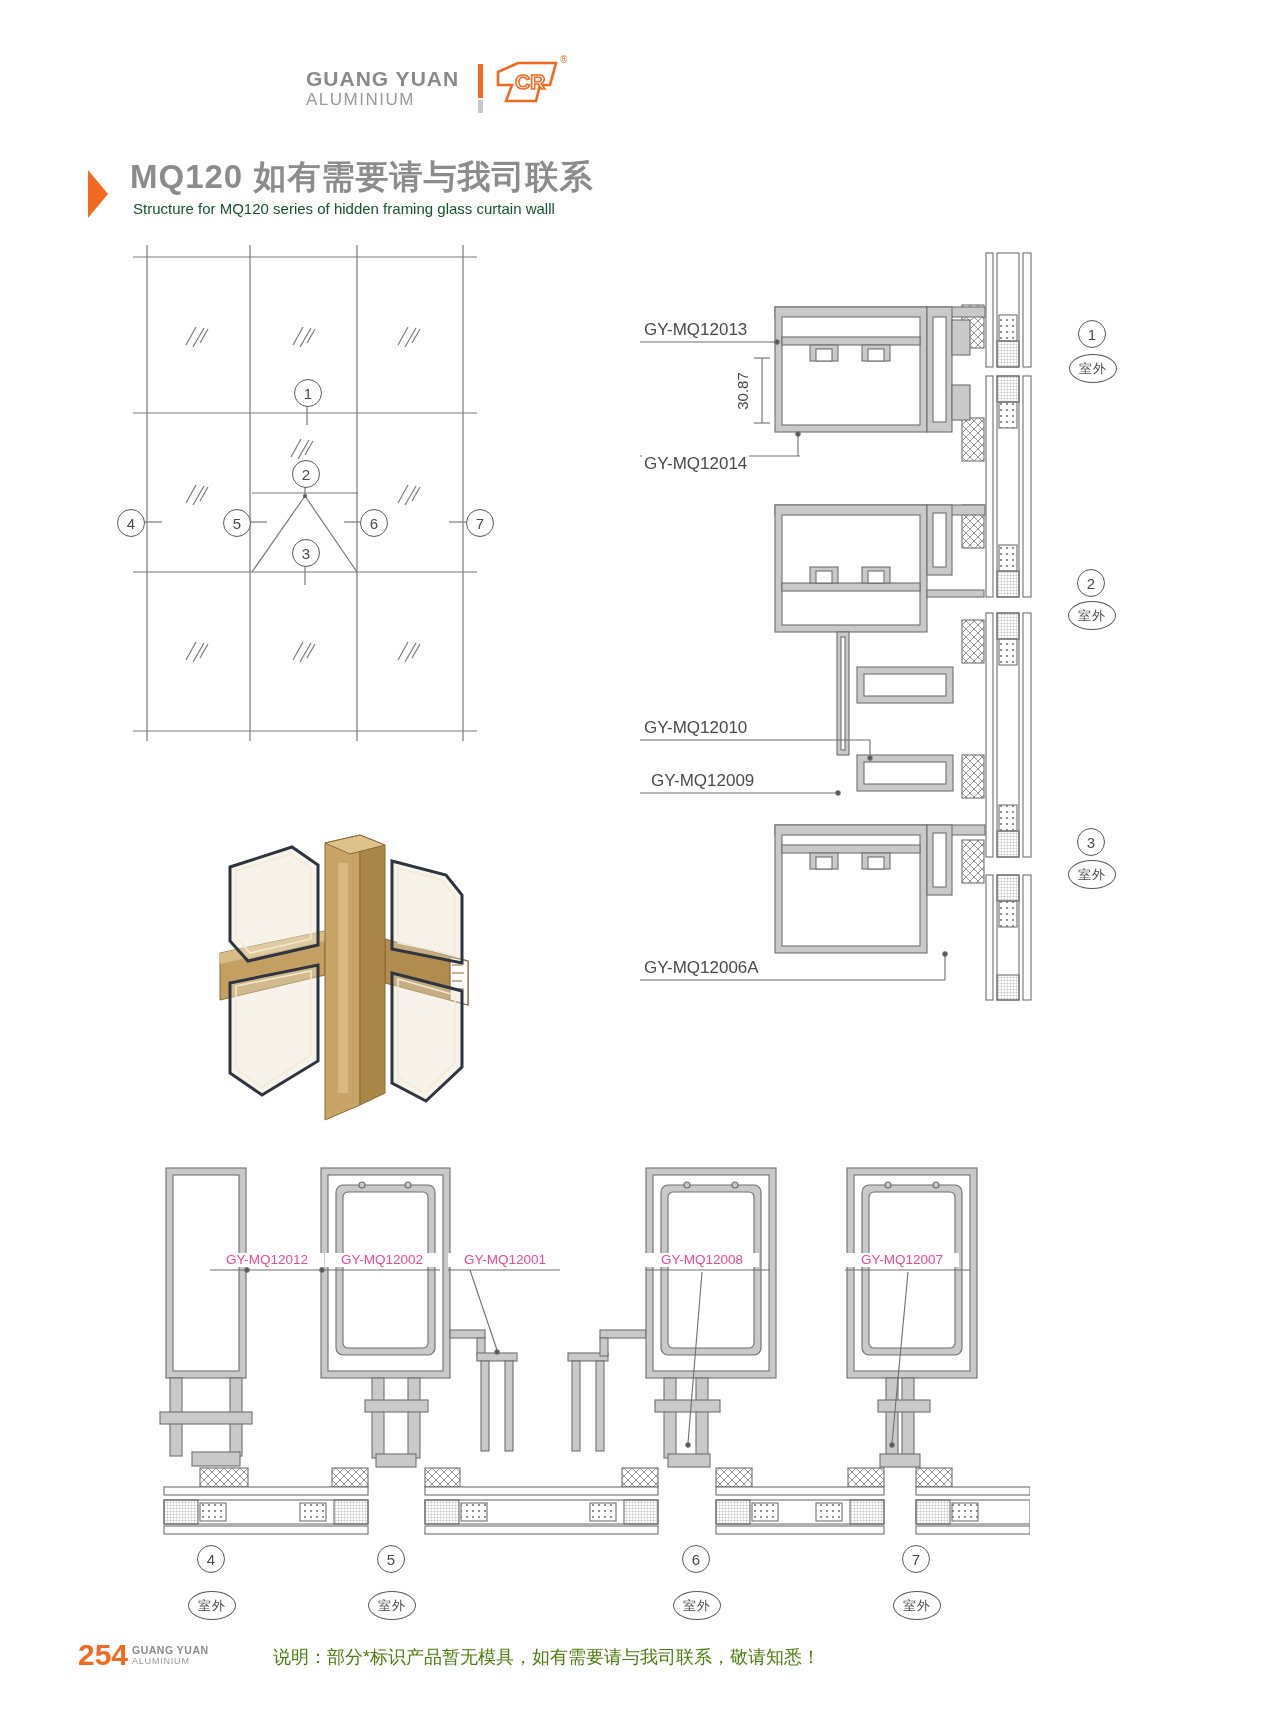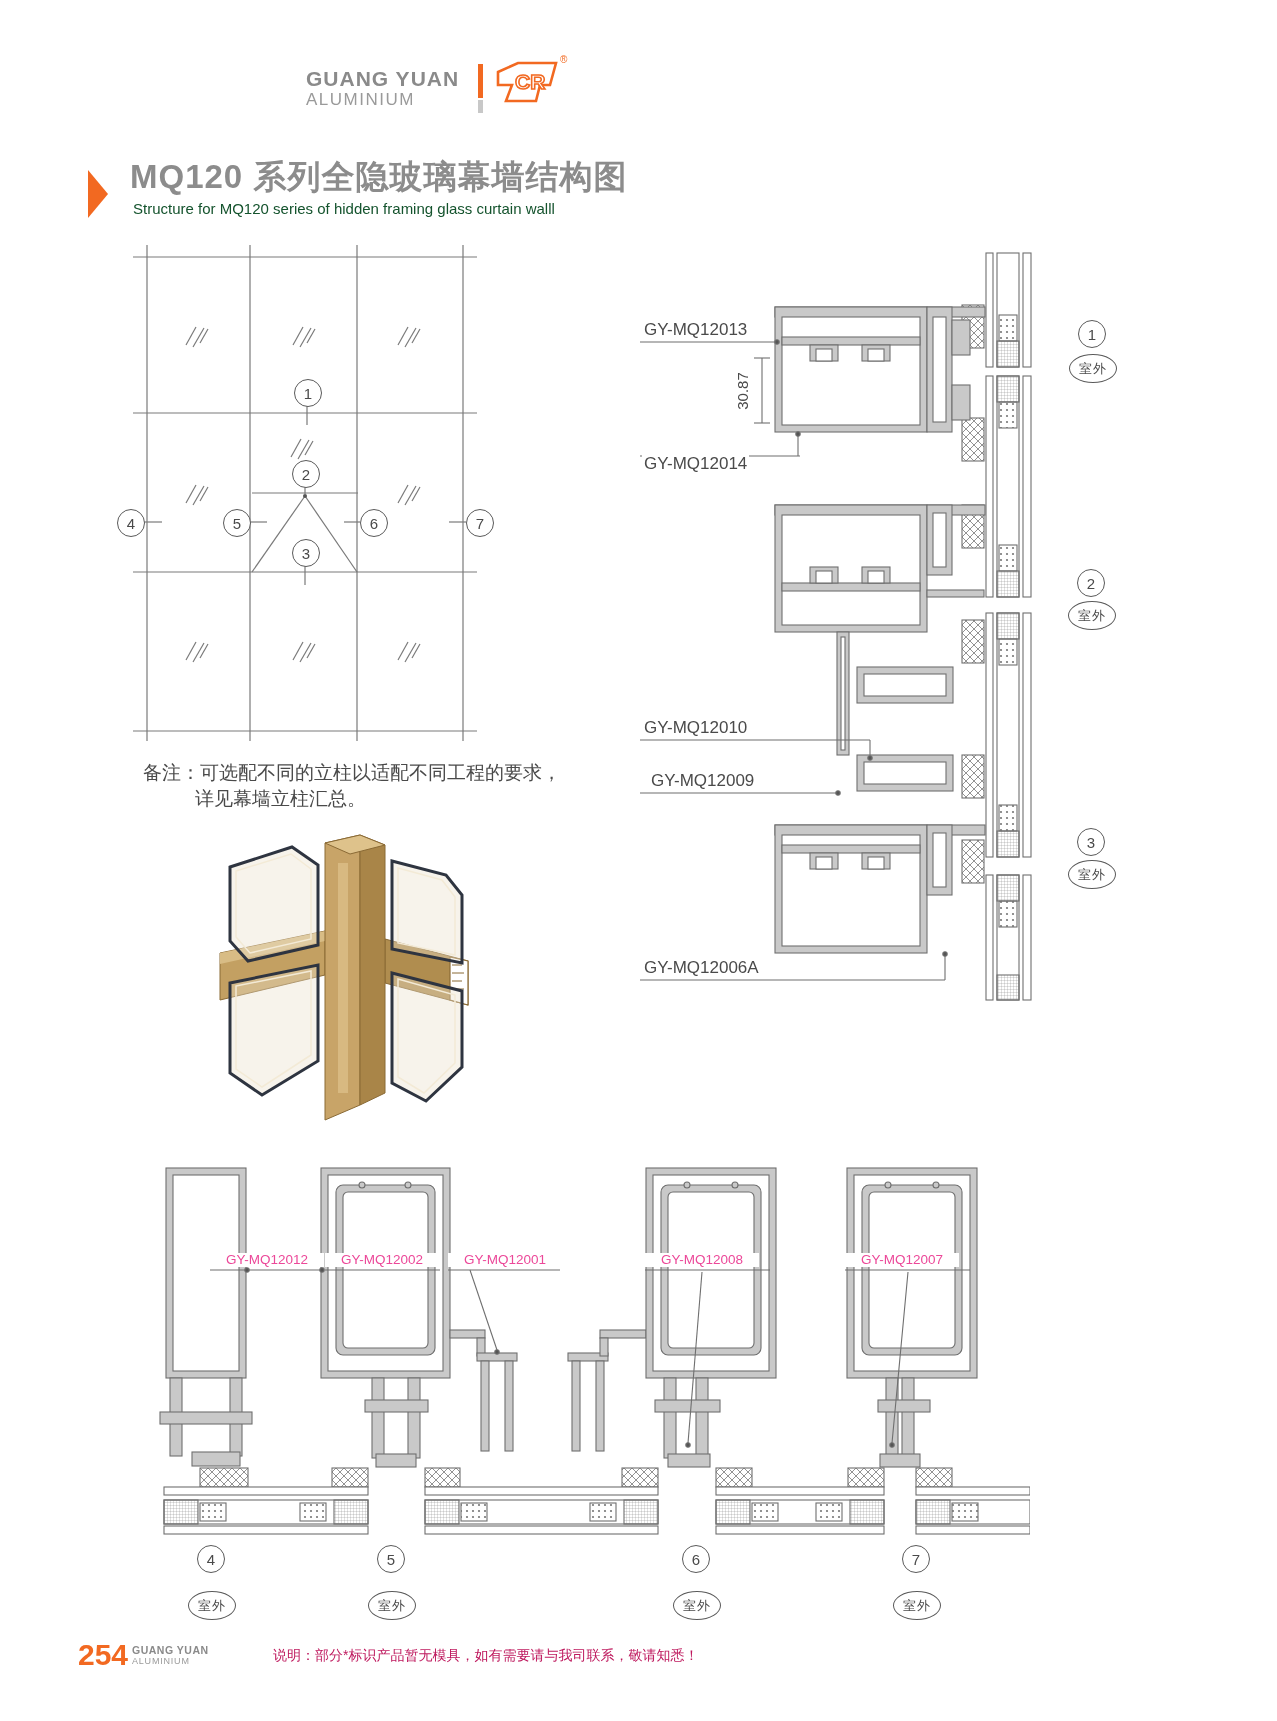--- a/index.html
+++ b/index.html
@@ -25,40 +25,40 @@
   .lbl-s{font-size:13.5px;color:#ec4899;line-height:1;background:#fff;padding:0 2px;white-space:nowrap;text-align:center;}
   
   .co{width:26px;height:26px;border:1.5px solid #5a5a5a;border-radius:50%;background:#fff;
       font-size:15px;color:#4a4a4a;display:flex;align-items:center;justify-content:center;line-height:1;}
   .od{width:46px;height:27px;border:1.5px solid #5a5a5a;border-radius:50%;background:#fff;
       font-size:13px;color:#4a4a4a;display:flex;align-items:center;justify-content:center;line-height:1;letter-spacing:1px;}
   
   .page-num{left:78px;top:1640px;font-size:30px;font-weight:bold;color:#F26921;line-height:1;}
   .f-brand1{left:132px;top:1645px;font-size:10.5px;font-weight:bold;color:#8a8a8a;letter-spacing:.5px;line-height:1;}
   .f-brand2{left:132px;top:1657px;font-size:9px;color:#9a9a9a;letter-spacing:.8px;line-height:1;}
-  .f-note{left:273px;top:1647px;font-size:14px;color:#be185d;line-height:1.2;}
+  .f-note{left:273px;top:1647px;font-size:18px;color:#4d7c0f;line-height:1.2;}
   svg{display:block;}
 </style>
 </head>
 <body>
 
 <div class="page">
 
   <div class="abs logo-en1">GUANG YUAN</div>
   <div class="abs logo-en2">ALUMINIUM</div>
   <div class="abs sep-bar-top"></div>
   <div class="abs sep-bar-bot"></div>
   <svg class="abs" style="left:494px;top:58px;" width="66" height="52" viewBox="0 0 66 52">
     <path d="M4,14 L24,5 L62,5 L56,27 L46,27 L42,43 L12,43 L18,27 L4,27 Z" fill="none" stroke="#F26921" stroke-width="2.6"></path>
     <text x="21" y="31" font-size="21" font-weight="bold" fill="#fff" stroke="#F26921" stroke-width="1.6">CR</text>
   </svg>
   <div class="abs reg">®</div>
 
   <div class="abs tri"></div>
-  <div class="abs title-cn">MQ120 系列全隐玻璃幕墙结构图</div>
+  <div class="abs title-cn">MQ120 如有需要请与我司联系</div>
   <div class="abs title-en">Structure for MQ120 series of hidden framing glass curtain walll</div>
 
   <svg class="abs" style="left:110px;top:235px;" width="380" height="520" viewBox="0 0 380 520">
     <defs>
       <g id="gsym" stroke="#7a7a7a" stroke-width="1.2">
         <line x1="-12" y1="10" x2="-2" y2="-8"></line>
         <line x1="-5" y1="12" x2="6" y2="-7"></line>
         <line x1="2" y1="8" x2="10" y2="-6"></line>
       </g>
     </defs>
@@ -251,24 +251,20 @@
   <div class="abs od" style="left:1068px;top:601px;">
       <span>室外</span>
     </div>
   <div class="abs co" style="left:1077px;top:828px;">
       <span>3</span>
     </div>
   <div class="abs od" style="left:1068px;top:860px;">
       <span>室外</span>
     </div>
 
-  <div class="abs note">
-    <div>备注：可选配不同的立柱以适配不同工程的要求，</div>
-    <div class="l2">详见幕墙立柱汇总。</div>
-  </div>
 
   <svg class="abs" style="left:200px;top:833px;" width="280" height="300" viewBox="0 0 280 300">
 
     <polygon points="20,120 125,98 125,142 20,167" fill="#c3a062" stroke="#8a6a35" stroke-width="1"></polygon>
     <polygon points="20,120 125,98 125,108 20,131" fill="#d8bc85"></polygon>
     <polygon points="185,106 268,128 268,172 185,150" fill="#b08d4f" stroke="#8a6a35" stroke-width="1"></polygon>
     <polygon points="250,124 268,128 268,172 250,167" fill="#fff" stroke="#8a6a35" stroke-width="1.2"></polygon>
     <path d="M252,132 h10 m-10,8 h12 m-12,8 h10 m-10,8 h12" stroke="#8a6a35" stroke-width="1" fill="none"></path>
 
     <polygon points="125,10 160,2 160,272 125,287" fill="#c8a468" stroke="#8a6a35" stroke-width="1"></polygon>

